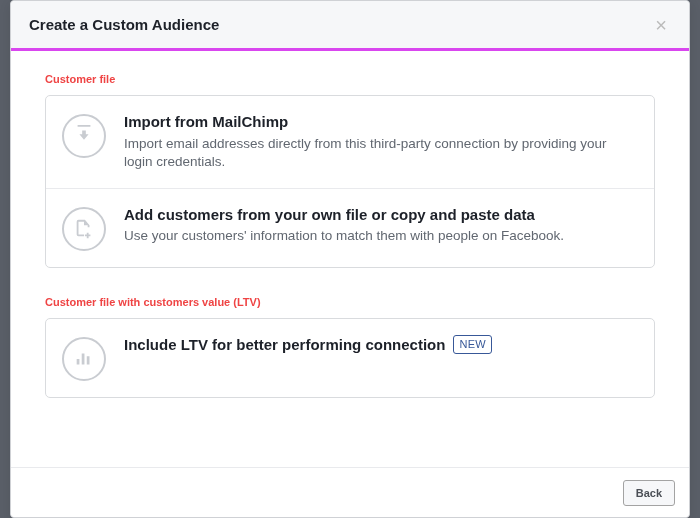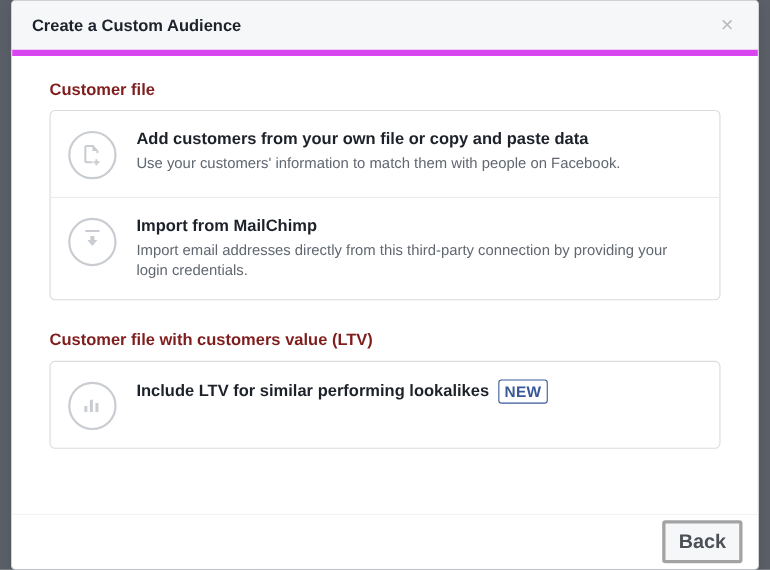--- a/index.html
+++ b/index.html
@@ -19,21 +19,21 @@
       border-radius: 4px;
       display: flex;
       flex-direction: column;
       box-shadow: 0 4px 12px rgba(0,0,0,0.1);
     }
     .dialog-header {
       height: 50px;
       display: flex;
       align-items: center;
       padding: 0 16px 0 18px;
-      border-bottom: 6px solid #d946ef;
+      border-bottom: 3px solid #d946ef;
       background: #f6f7f9;
       border-top-left-radius: 4px;
       border-top-right-radius: 4px;
     }
     .dialog-title {
       font-size: 15px;
       font-weight: 600;
       color: #1d2129;
       flex: 1;
     }
@@ -45,23 +45,23 @@
       display:flex;align-items:center;justify-content:center;
       border-radius: 2px;
       cursor: pointer;
     }
     .dialog-body {
       flex: 1;
       padding: 22px 34px 10px 34px;
       overflow: auto;
     }
     .section-label {
-      font-size: 15px;
+      font-size: 11px;
       font-weight: 600;
-      color: #7f1d1d;
+      color: #ef4444;
       margin-bottom: 10px;
     }
     .section-label.second { margin-top: 28px; }
     .option-group {
       border: 1px solid #d9dbde;
       border-radius: 5px;
       overflow: hidden;
     }
     .option {
       display: flex;
@@ -93,46 +93,46 @@
       align-items: center;
       gap: 8px;
       flex-wrap: wrap;
     }
     .option-desc {
       font-size: 13.5px;
       color: #616770;
       line-height: 1.38;
     }
     .new-badge {
-      font-size: 14px;
-      font-weight: 700;
+      font-size: 11px;
+      font-weight: 400;
       color: #385898;
       border: 1px solid #385898;
       padding: 1px 5px;
       border-radius: 3px;
       letter-spacing: 0.3px;
     }
     .dialog-footer {
       height: 50px;
       border-top: 1px solid #e9eaed;
       display: flex;
       align-items: center;
       justify-content: flex-end;
       padding: 0 14px;
       background: #fff;
       border-bottom-left-radius: 4px;
       border-bottom-right-radius: 4px;
     }
     .btn-back {
       background: #f6f7f9;
-      border: 3px solid #a3a3a3;
+      border: 1px solid #a3a3a3;
       border-radius: 3px;
       color: #4b4f56;
       font-weight: 700;
-      font-size: 18px;
+      font-size: 11px;
       padding: 6px 12px;
       cursor: pointer;
       font-family: inherit;
     }
   </style>
 </head>
 <body>
 
 <div class="dialog">
   <div class="dialog-header">
@@ -142,58 +142,58 @@
     </div>
   </div>
 
   <div class="dialog-body">
     <div class="section-label">Customer file</div>
 
     <div class="option-group">
       <div class="option">
         <div class="icon-circle">
           <svg width="22" height="22" viewBox="0 0 24 24">
+            <path d="M5 18h14v2H5v-2zM12 4l-5 6h3v4h4v-4h3l-5-6z" transform="rotate(180 12 10)"></path>
+          </svg>
+        </div>
+        <div class="option-text">
+          <div class="option-title">
+            <span>Import from MailChimp</span>
+          </div>
+          <div class="option-desc">Import email addresses directly from this third-party connection by providing your login credentials.</div>
+        </div>
+      </div>
+
+      <div class="option">
+        <div class="icon-circle">
+          <svg width="22" height="22" viewBox="0 0 24 24">
             <path d="M13 2H6a2 2 0 0 0-2 2v14a2 2 0 0 0 2 2h6v-2H6V4h6v4h4v2h2V8l-5-6zM19 18h-2v-2h-2v2h-2v2h2v2h2v-2h2v-2z"></path>
           </svg>
         </div>
         <div class="option-text">
           <div class="option-title">
             <span>Add customers from your own file or copy and paste data</span>
           </div>
           <div class="option-desc">Use your customers' information to match them with people on Facebook.</div>
-        </div>
-      </div>
-
-      <div class="option">
-        <div class="icon-circle">
-          <svg width="22" height="22" viewBox="0 0 24 24">
-            <path d="M5 18h14v2H5v-2zM12 4l-5 6h3v4h4v-4h3l-5-6z" transform="rotate(180 12 10)"></path>
-          </svg>
-        </div>
-        <div class="option-text">
-          <div class="option-title">
-            <span>Import from MailChimp</span>
-          </div>
-          <div class="option-desc">Import email addresses directly from this third-party connection by providing your login credentials.</div>
         </div>
       </div>
     </div>
 
     <div class="section-label second">Customer file with customers value (LTV)</div>
 
     <div class="option-group">
       <div class="option">
         <div class="icon-circle">
           <svg width="22" height="22" viewBox="0 0 24 24">
             <path d="M4 18h3v-6H4v6zm5.5 0h3V6h-3v12zm5.5 0h3v-9h-3v9z"></path>
           </svg>
         </div>
         <div class="option-text">
           <div class="option-title">
-            <span>Include LTV for similar performing lookalikes</span>
+            <span>Include LTV for better performing connection</span>
             <span class="new-badge">NEW</span>
           </div>
         </div>
       </div>
     </div>
   </div>
 
   <div class="dialog-footer">
     <button class="btn-back">Back</button>
   </div>

